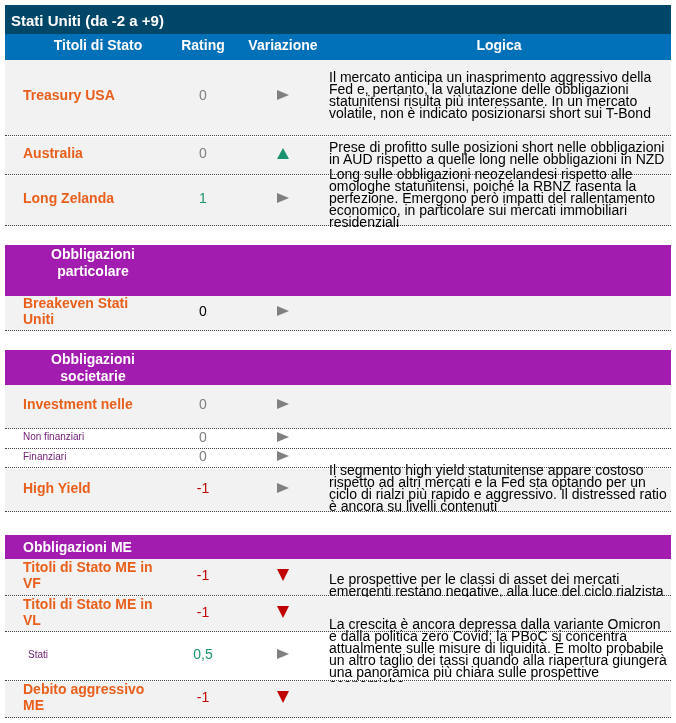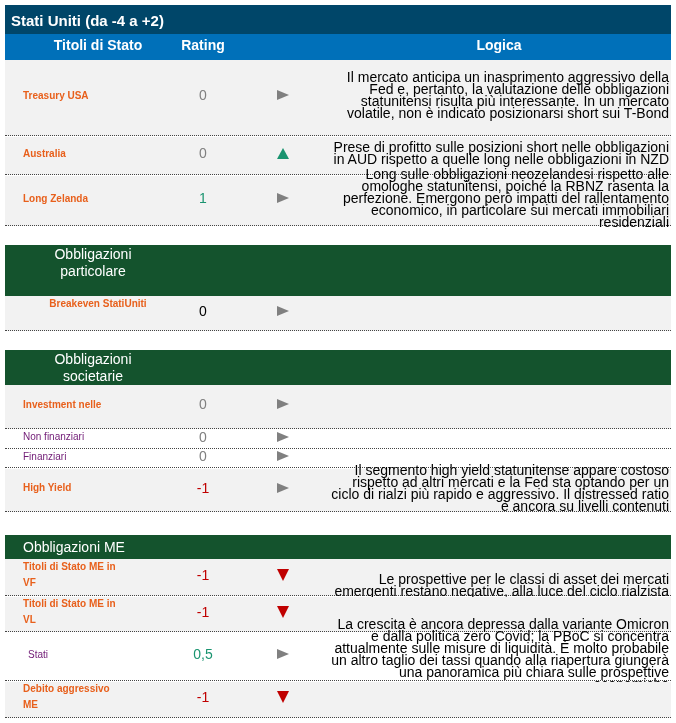--- a/index.html
+++ b/index.html
@@ -2,45 +2,46 @@
 <html><head>
 <meta charset="utf-8">
 <style>
   html, body { margin:0; padding:0; background:#ffffff; }
   body { width:676px; height:723px; position:relative; overflow:hidden; font-family:"Liberation Sans", sans-serif; }
   .abs { position:absolute; box-sizing:border-box; }
   .title-bar { left:5px; top:5px; width:666px; height:29px; background:#004669; color:#fff; font-weight:bold; font-size:15px; padding:7px 0 0 6px; }
   .hdr { background:#0070b9; color:#fff; font-weight:bold; font-size:14px; }
   .row { left:5px; width:666px; background:#f2f2f2; border-bottom:1px dotted #444; }
   .row.white { background:#ffffff; }
-  .cell { position:absolute; top:0; bottom:5px; display:flex; align-items:center;text-align:right; }
-  .c-name { left:18px; width:150px; font-size:10px; }
+  .cell { position:absolute; top:0; bottom:5px; display:flex; align-items:center; }
+  .c-name { left:18px; width:150px; font-size:14px; }
   .c-name.orange { color:#e8601c; font-weight:bold; }
   .c-name.plain { left:18px; color:#701a75; font-size:10px; font-weight:normal; }
   .c-rating { left:175px; width:46px; justify-content:center; font-size:14px; }
   .c-var { left:250px; width:56px; justify-content:center; }
   .c-logic { left:324px; width:340px; font-size:14px; color:#000; line-height:12px; }
   .neutral { color:#808080; }
   .pos { color:#1a9470; }
   .neg { color:#c00000; }
   .arrow { width:0; height:0; display:inline-block; }
   .arrow.right { border-top:5px solid transparent; border-bottom:5px solid transparent; border-left:12px solid #808080; }
   .arrow.up { border-left:6px solid transparent; border-right:6px solid transparent; border-bottom:11px solid #1a9470; }
   .arrow.down { border-left:6px solid transparent; border-right:6px solid transparent; border-top:12px solid #c00000; }
-  .sec { left:5px; width:666px; background:#14532d; color:#fff; font-weight:normal; font-size:14px; }
+  .sec { left:5px; width:666px; background:#a21caf; color:#fff; font-weight:bold; font-size:14px; }
   .sec .lbl { position:absolute; left:18px; width:140px; text-align:center; line-height:17px; }
 </style>
 </head>
 <body>
 
-<div class="abs title-bar">Stati Uniti (da -4 a +2)</div>
+<div class="abs title-bar">Stati Uniti (da -2 a +9)</div>
 
 <div class="abs hdr" style="left:5px;top:34px;width:666px;height:26px;">
   <div class="cell" style="left:18px;width:150px;justify-content:center;">Titoli di Stato</div>
   <div class="cell" style="left:172px;width:52px;justify-content:center;">Rating</div>
+  <div class="cell" style="left:238px;width:80px;justify-content:center;">Variazione</div>
   <div class="cell" style="left:324px;width:340px;justify-content:center;">Logica</div>
 </div>
 
 <div class="abs row" style="top:60px;height:76px;">
   <div class="cell c-name orange">Treasury USA</div>
   <div class="cell c-rating neutral">0</div>
   <div class="cell c-var">
       <span class="arrow right"></span>
     </div>
   <div class="cell c-logic">Il mercato anticipa un inasprimento aggressivo della Fed e, pertanto, la valutazione delle obbligazioni statunitensi risulta più interessante. In un mercato volatile, non è indicato posizionarsi short sui T-Bond</div>
@@ -64,21 +65,21 @@
   <div class="cell c-logic">Long sulle obbligazioni neozelandesi rispetto alle omologhe statunitensi, poiché la RBNZ rasenta la perfezione. Emergono però impatti del rallentamento economico, in particolare sui mercati immobiliari residenziali</div>
 </div>
 
 <div class="abs sec" style="top:245px;height:51px;">
   <div class="lbl" style="top:1px;">
     <div>Obbligazioni</div>
     <div>particolare</div>
   </div>
 </div>
 <div class="abs row" style="top:296px;height:35px;">
-  <div class="cell c-name orange" style="flex-direction:row;align-items:flex-start;justify-content:center;line-height:16px;">
+  <div class="cell c-name orange" style="flex-direction:column;align-items:flex-start;justify-content:center;line-height:16px;">
     <span>Breakeven Stati</span>
     <span>Uniti</span>
   </div>
   <div class="cell c-rating" style="color:#000;">0</div>
   <div class="cell c-var">
       <span class="arrow right"></span>
     </div>
 </div>
 
 <div class="abs sec" style="top:350px;height:35px;">

